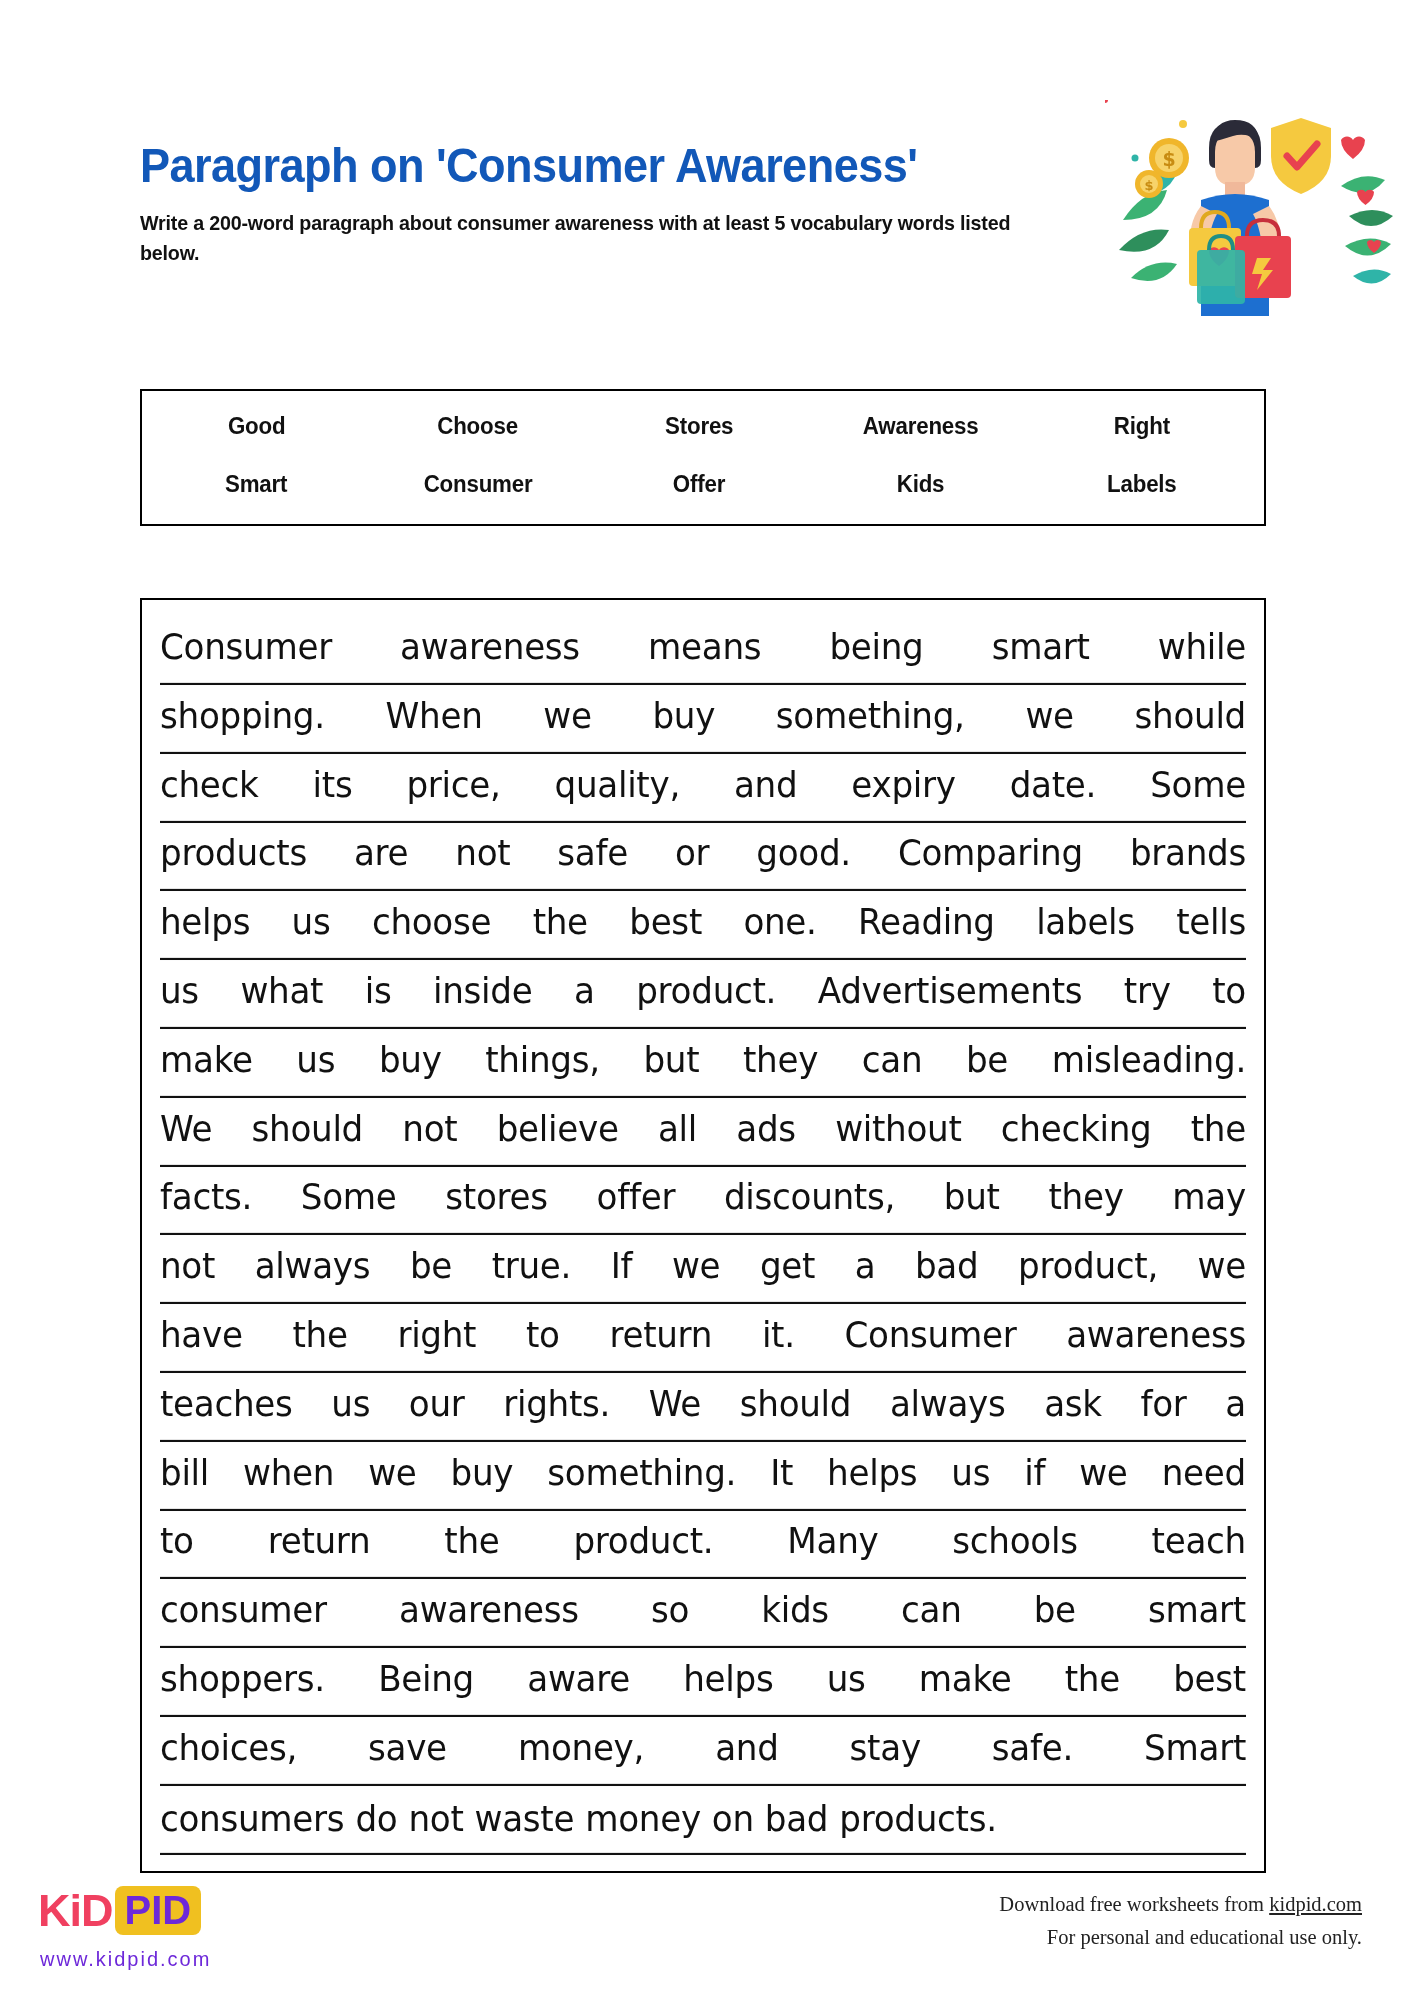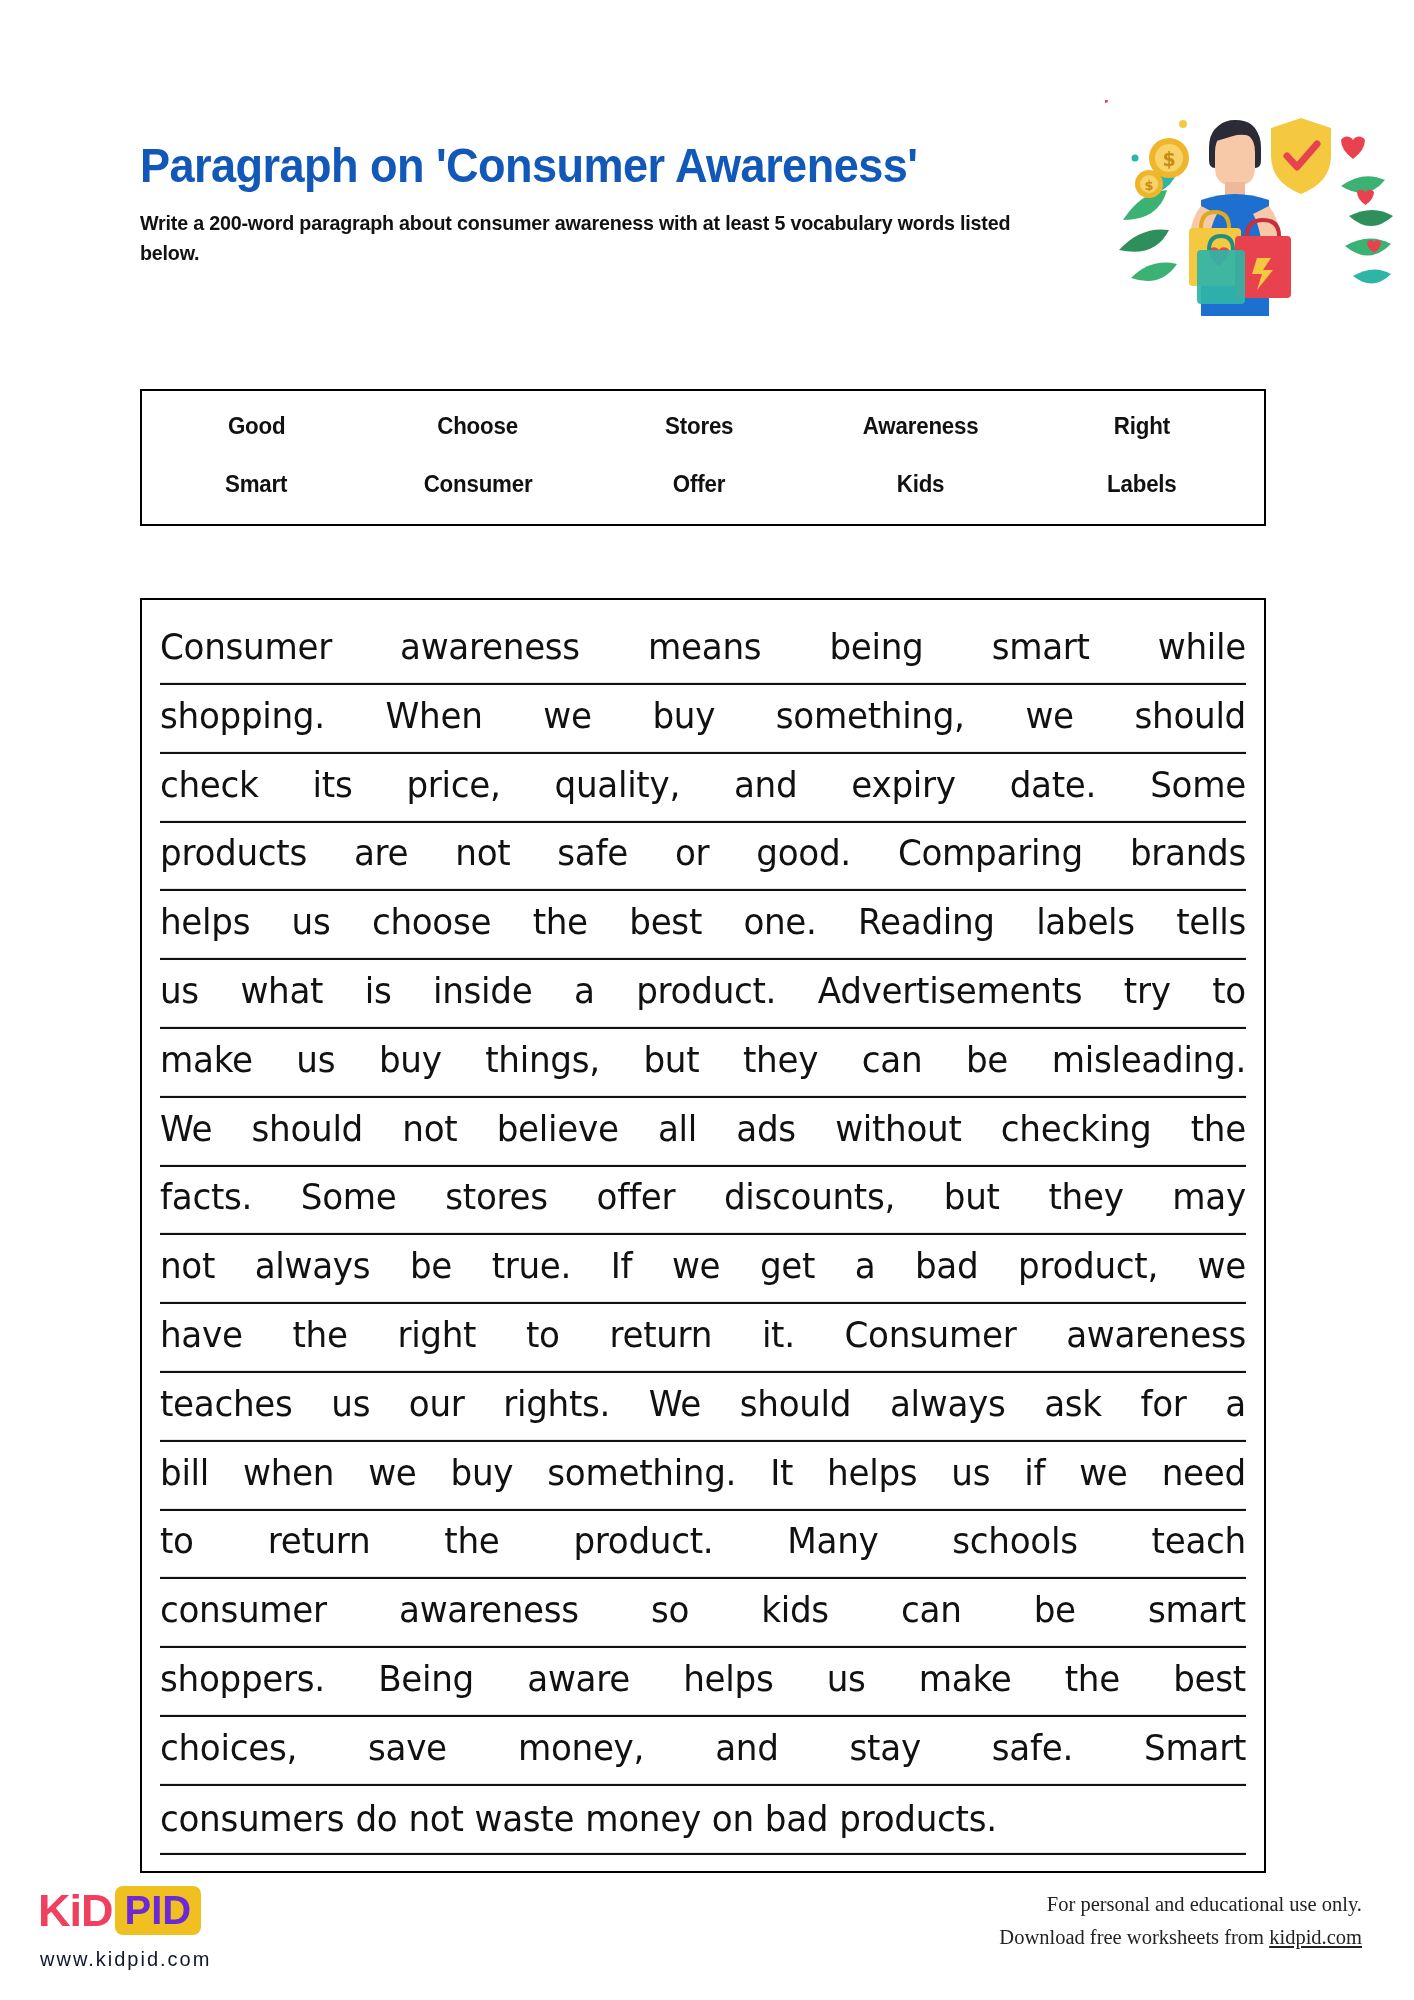--- a/index.html
+++ b/index.html
@@ -89,21 +89,21 @@
   .logo-pid-wrap {
     background:#f0c020; border-radius:8px;
     padding:4px 10px 5px 10px; margin-left:2px;
   }
   .logo-pid {
     font-size:40px; font-weight:bold; color:#6d28d9;
     letter-spacing:0px; line-height:1;
   }
   .logo-url {
     position:absolute; left:40px; top:70px;
-    font-size:20px; color:#0f172a; letter-spacing:2.0px;
+    font-size:20px; color:#6d28d9; letter-spacing:2.0px;
   }
 
   .credit {
     position:absolute; right:52px; top:10px;
     text-align:right;
     font-family:"Liberation Serif", serif;
     font-size:20.5px; color:#222; line-height:1.62;
   }
   .credit a, .credit .link {
     color:#222; text-decoration:underline;
@@ -385,18 +385,18 @@
 
   <div class="footer">
     <div class="logo">
       <span class="logo-kid">KiD</span>
       <span class="logo-pid-wrap">
         <span class="logo-pid">PID</span>
       </span>
     </div>
     <div class="logo-url">www.kidpid.com</div>
     <div class="credit">
+      <div><span>Download free worksheets from </span><span class="link">kidpid.com</span></div>
       <div>For personal and educational use only.</div>
-      <div><span>Download free worksheets from </span><span class="link">kidpid.com</span></div>
     </div>
   </div>
 
 </div>
 
 </body></html>

